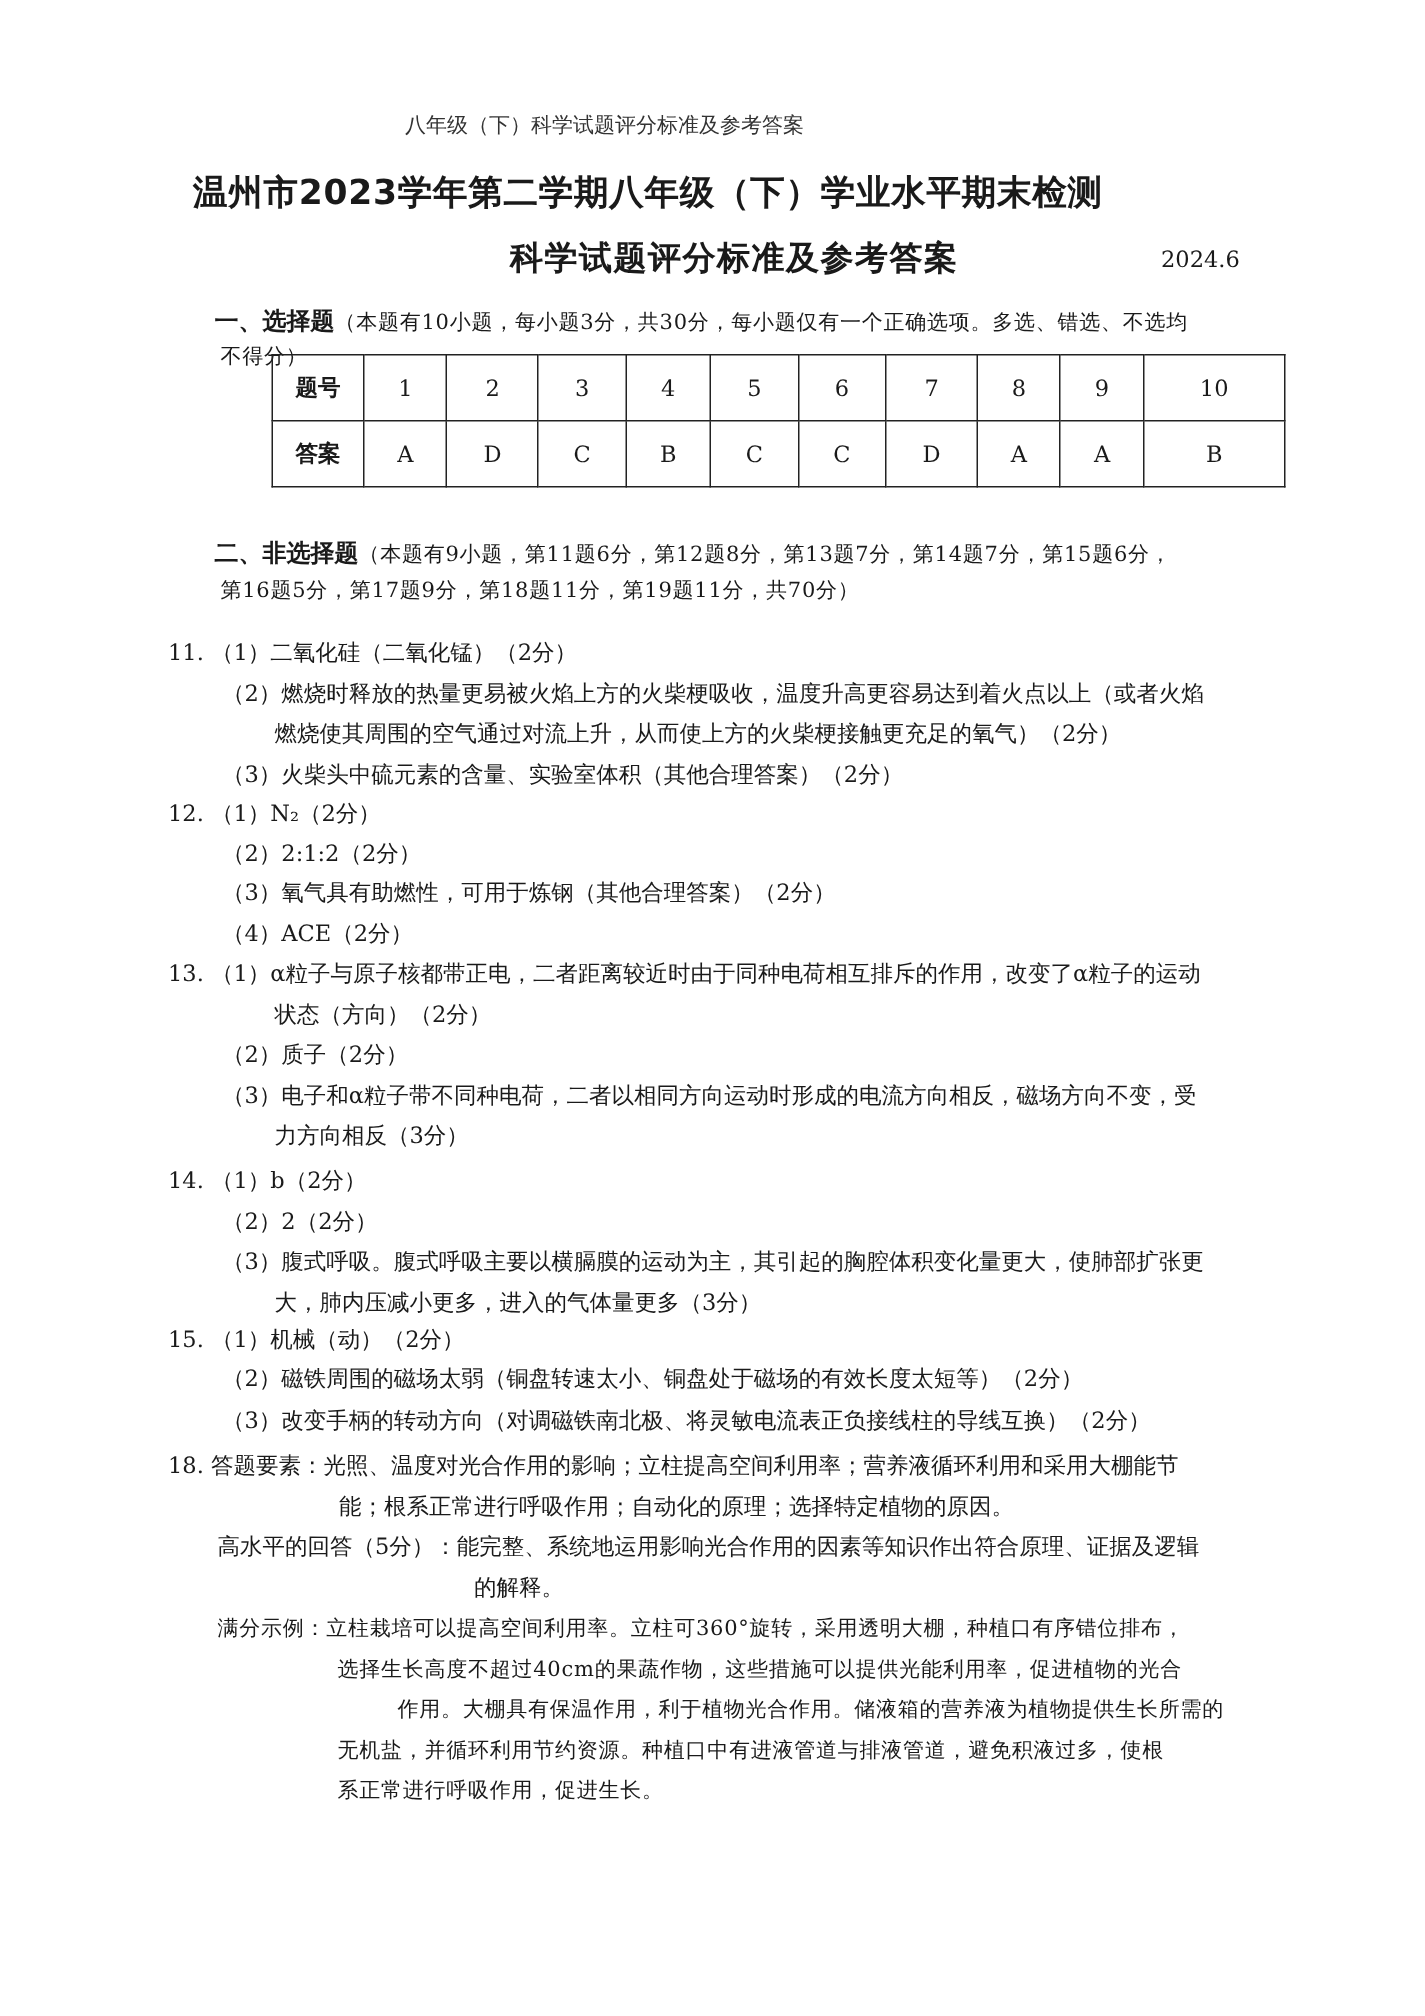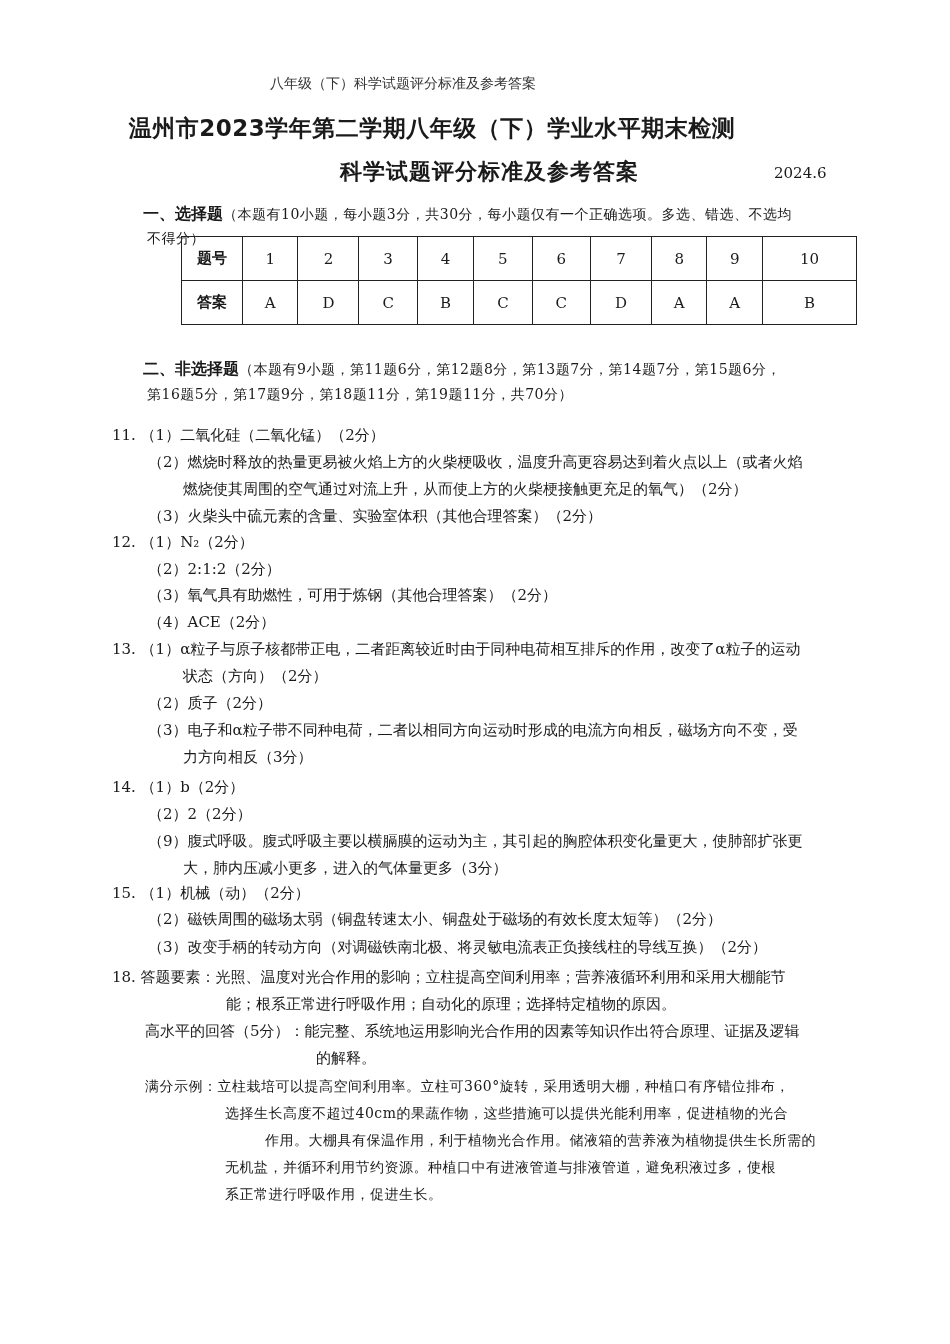--- a/index.html
+++ b/index.html
@@ -78,21 +78,21 @@
   <div class="line" style="top:558px;left:148px;">（2）2:1:2（2分）</div>
   <div class="line" style="top:584px;left:148px;">（3）氧气具有助燃性，可用于炼钢（其他合理答案）（2分）</div>
   <div class="line" style="top:611px;left:148px;">（4）ACE（2分）</div>
   <div class="line" style="top:638px;left:112px;">13.  （1）α粒子与原子核都带正电，二者距离较近时由于同种电荷相互排斥的作用，改变了α粒子的运动</div>
   <div class="line" style="top:665px;left:183px;">状态（方向）（2分）</div>
   <div class="line" style="top:692px;left:148px;">（2）质子（2分）</div>
   <div class="line" style="top:719px;left:148px;">（3）电子和α粒子带不同种电荷，二者以相同方向运动时形成的电流方向相反，磁场方向不变，受</div>
   <div class="line" style="top:746px;left:183px;">力方向相反（3分）</div>
   <div class="line" style="top:776px;left:112px;">14.  （1）b（2分）</div>
   <div class="line" style="top:803px;left:148px;">（2）2（2分）</div>
-  <div class="line" style="top:830px;left:148px;">（9）腹式呼吸。腹式呼吸主要以横膈膜的运动为主，其引起的胸腔体积变化量更大，使肺部扩张更</div>
+  <div class="line" style="top:830px;left:148px;">（3）腹式呼吸。腹式呼吸主要以横膈膜的运动为主，其引起的胸腔体积变化量更大，使肺部扩张更</div>
   <div class="line" style="top:857px;left:183px;">大，肺内压减小更多，进入的气体量更多（3分）</div>
   <div class="line" style="top:882px;left:112px;">15.  （1）机械（动）（2分）</div>
   <div class="line" style="top:908px;left:148px;">（2）磁铁周围的磁场太弱（铜盘转速太小、铜盘处于磁场的有效长度太短等）（2分）</div>
   <div class="line" style="top:936px;left:148px;">（3）改变手柄的转动方向（对调磁铁南北极、将灵敏电流表正负接线柱的导线互换）（2分）</div>
   <div class="line" style="top:966px;left:112px;">18.  答题要素：光照、温度对光合作用的影响；立柱提高空间利用率；营养液循环利用和采用大棚能节</div>
   <div class="line" style="top:993px;left:226px;">能；根系正常进行呼吸作用；自动化的原理；选择特定植物的原因。</div>
   <div class="line" style="top:1020px;left:145px;">高水平的回答（5分）：能完整、系统地运用影响光合作用的因素等知识作出符合原理、证据及逻辑</div>
   <div class="line" style="top:1047px;left:316px;">的解释。</div>
   <div class="line small" style="top:1075px;left:145px;">满分示例：立柱栽培可以提高空间利用率。立柱可360°旋转，采用透明大棚，种植口有序错位排布，</div>
   <div class="line small" style="top:1102px;left:225px;">选择生长高度不超过40cm的果蔬作物，这些措施可以提供光能利用率，促进植物的光合</div>

